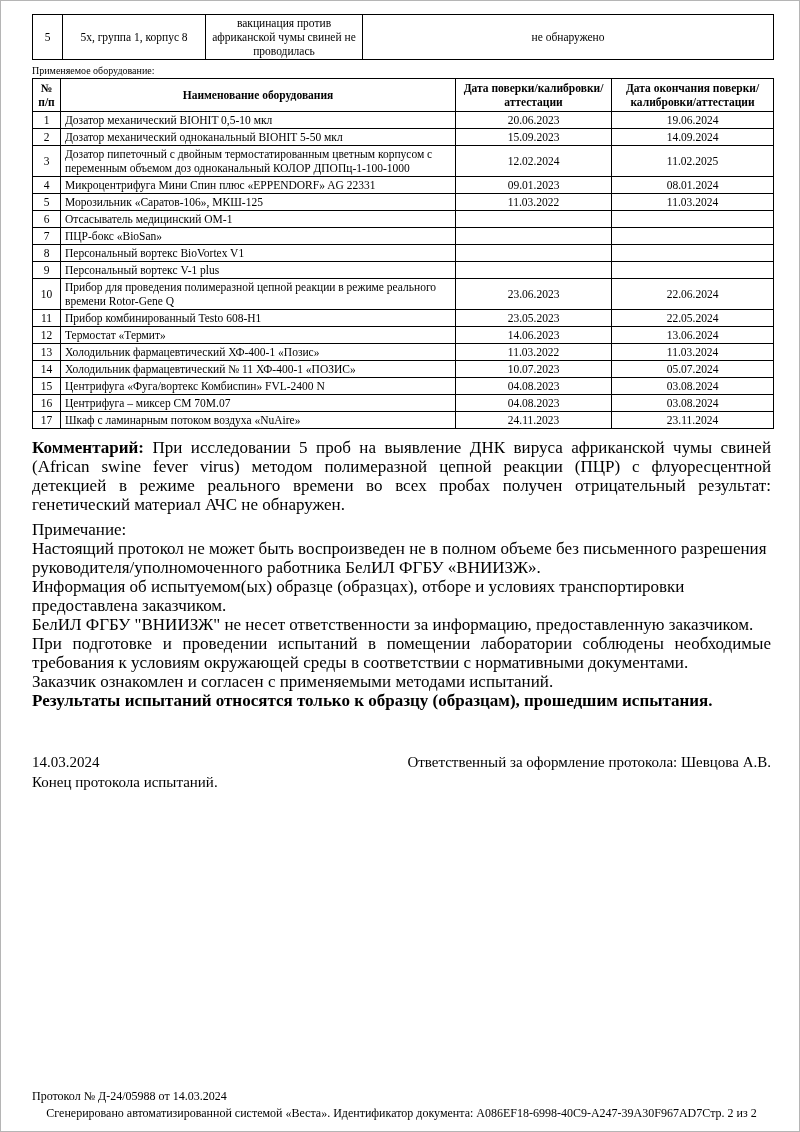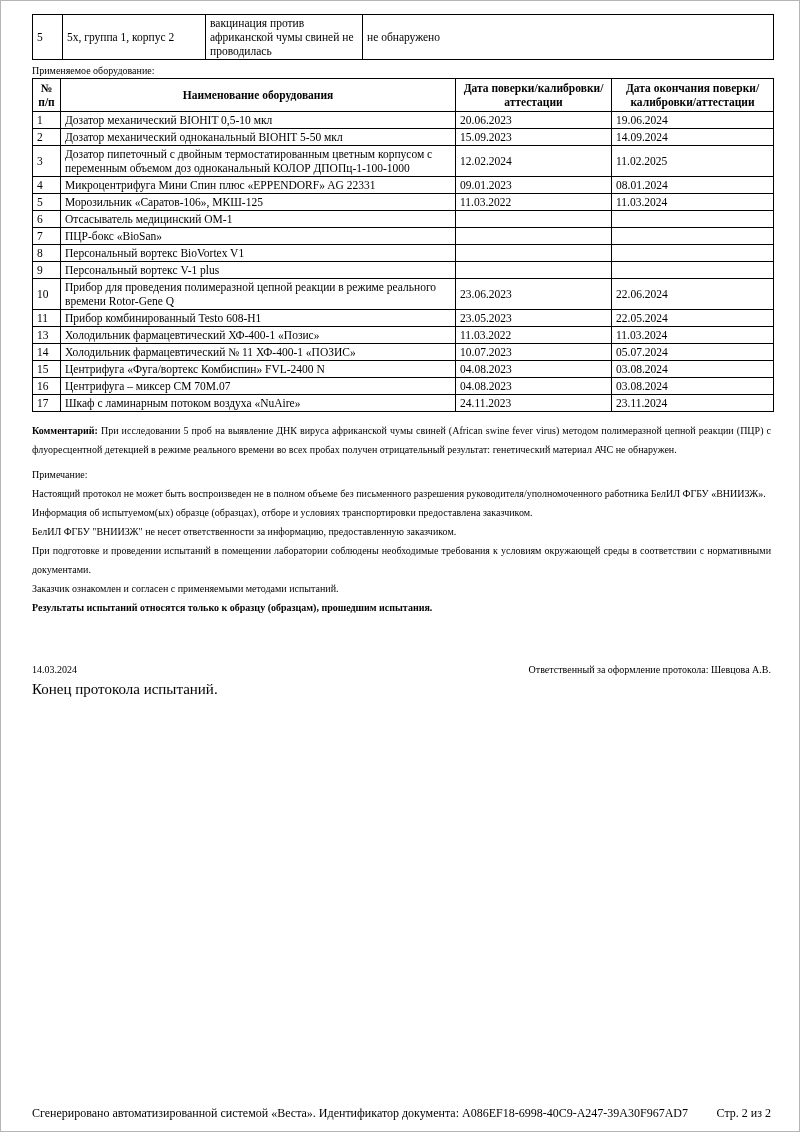--- a/index.html
+++ b/index.html
@@ -22,56 +22,56 @@
     line-height:1.22;
     table-layout:fixed;
   }
   table.doc-table td,table.doc-table th{
     border:1px solid #000;
     padding:1px 4px;
     vertical-align:middle;
     overflow:hidden;
   }
   table.doc-table th{font-weight:bold;text-align:center;padding:2px 3px;}
-  .cell-center{}
+  .cell-center{text-align:center;}
   .cell-left{text-align:left;}
   .sec-heading{font-size:10px;margin:5px 0 2px 0;}
-  .para{font-size:10px;line-height:19px;margin:0;}
+  .para{font-size:17px;line-height:19px;margin:0;}
   .justify{text-align:justify;}
   .bold{font-weight:bold;}
   .comment-block{margin-top:9px;}
   .note-block{margin-top:6px;}
   .signoff-row{
     display:flex;justify-content:space-between;
-    font-size:10px;line-height:19px;margin-top:43px;
+    font-size:15px;line-height:19px;margin-top:43px;
   }
   .end-line{font-size:15px;line-height:19px;margin-top:1px;}
   .footer{
     position:absolute;left:31px;right:28px;bottom:9px;
     font-size:12px;line-height:17px;
   }
-  .footer-line2{display:flex;justify-content:space-between;}
+  .footer-line2{display:flex;justify-content:center;}
 </style>
 </head>
 <body>
 
 <div class="page">
   <div class="content">
 
     <table class="doc-table">
       <colgroup>
         <col style="width:30px">
           <col style="width:143px">
           <col style="width:157px">
           <col style="width:411px">
       </colgroup>
       <tbody>
         <tr>
           <td class="cell-center">5</td>
-          <td class="cell-center">5х, группа 1, корпус 2</td>
+          <td class="cell-center">5х, группа 1, корпус 8</td>
           <td class="cell-center">вакцинация против африканской чумы свиней не проводилась</td>
           <td class="cell-center">не обнаружено</td>
         </tr>
       </tbody>
     </table>
 
     <div class="sec-heading">Применяемое оборудование:</div>
 
     <table class="doc-table">
       <colgroup>
@@ -149,20 +149,26 @@
             <td class="cell-center">23.06.2023</td>
             <td class="cell-center">22.06.2024</td>
           </tr>
           <tr>
             <td class="cell-center">11</td>
             <td class="cell-left">Прибор комбинированный Testo 608-H1</td>
             <td class="cell-center">23.05.2023</td>
             <td class="cell-center">22.05.2024</td>
           </tr>
           <tr>
+            <td class="cell-center">12</td>
+            <td class="cell-left">Термостат «Термит»</td>
+            <td class="cell-center">14.06.2023</td>
+            <td class="cell-center">13.06.2024</td>
+          </tr>
+          <tr>
             <td class="cell-center">13</td>
             <td class="cell-left">Холодильник фармацевтический ХФ-400-1 «Позис»</td>
             <td class="cell-center">11.03.2022</td>
             <td class="cell-center">11.03.2024</td>
           </tr>
           <tr>
             <td class="cell-center">14</td>
             <td class="cell-left">Холодильник фармацевтический № 11 ХФ-400-1 «ПОЗИС»</td>
             <td class="cell-center">10.07.2023</td>
             <td class="cell-center">05.07.2024</td>
@@ -201,18 +207,19 @@
     </div>
 
     <div class="signoff-row">
       <span>14.03.2024</span>
       <span>Ответственный за оформление протокола: Шевцова А.В.</span>
     </div>
     <div class="end-line">Конец протокола испытаний.</div>
   </div>
 
   <div class="footer">
+    <div>Протокол № Д-24/05988 от 14.03.2024</div>
     <div class="footer-line2">
       <span>Сгенерировано автоматизированной системой «Веста». Идентификатор документа: A086EF18-6998-40C9-A247-39A30F967AD7</span>
       <span>Стр. 2 из 2</span>
     </div>
   </div>
 </div>
 
 </body></html>

